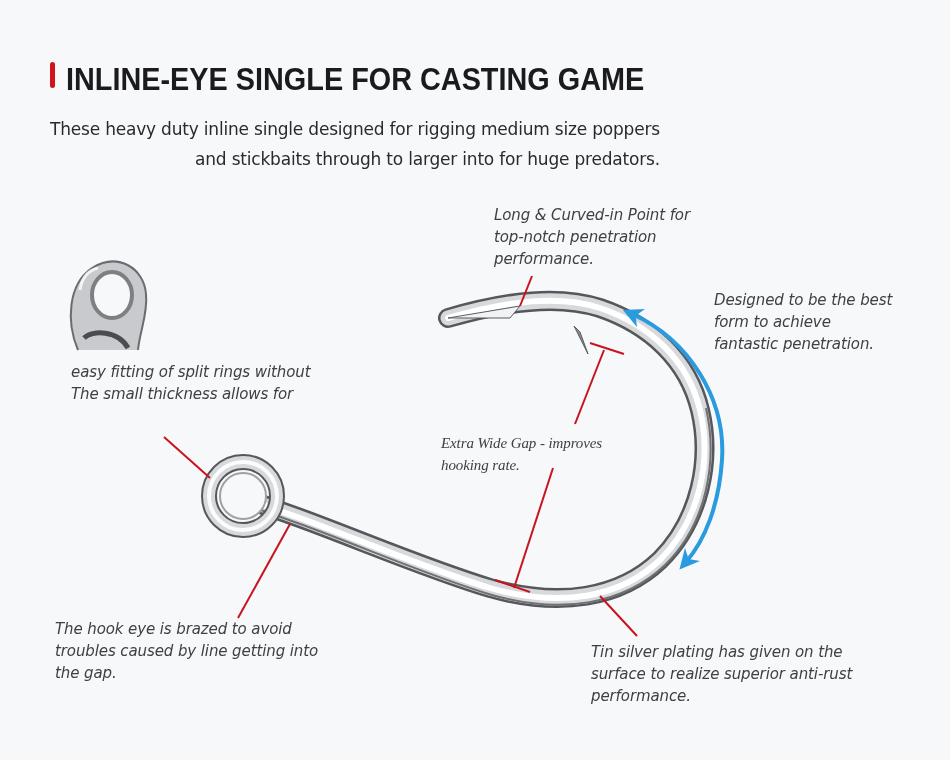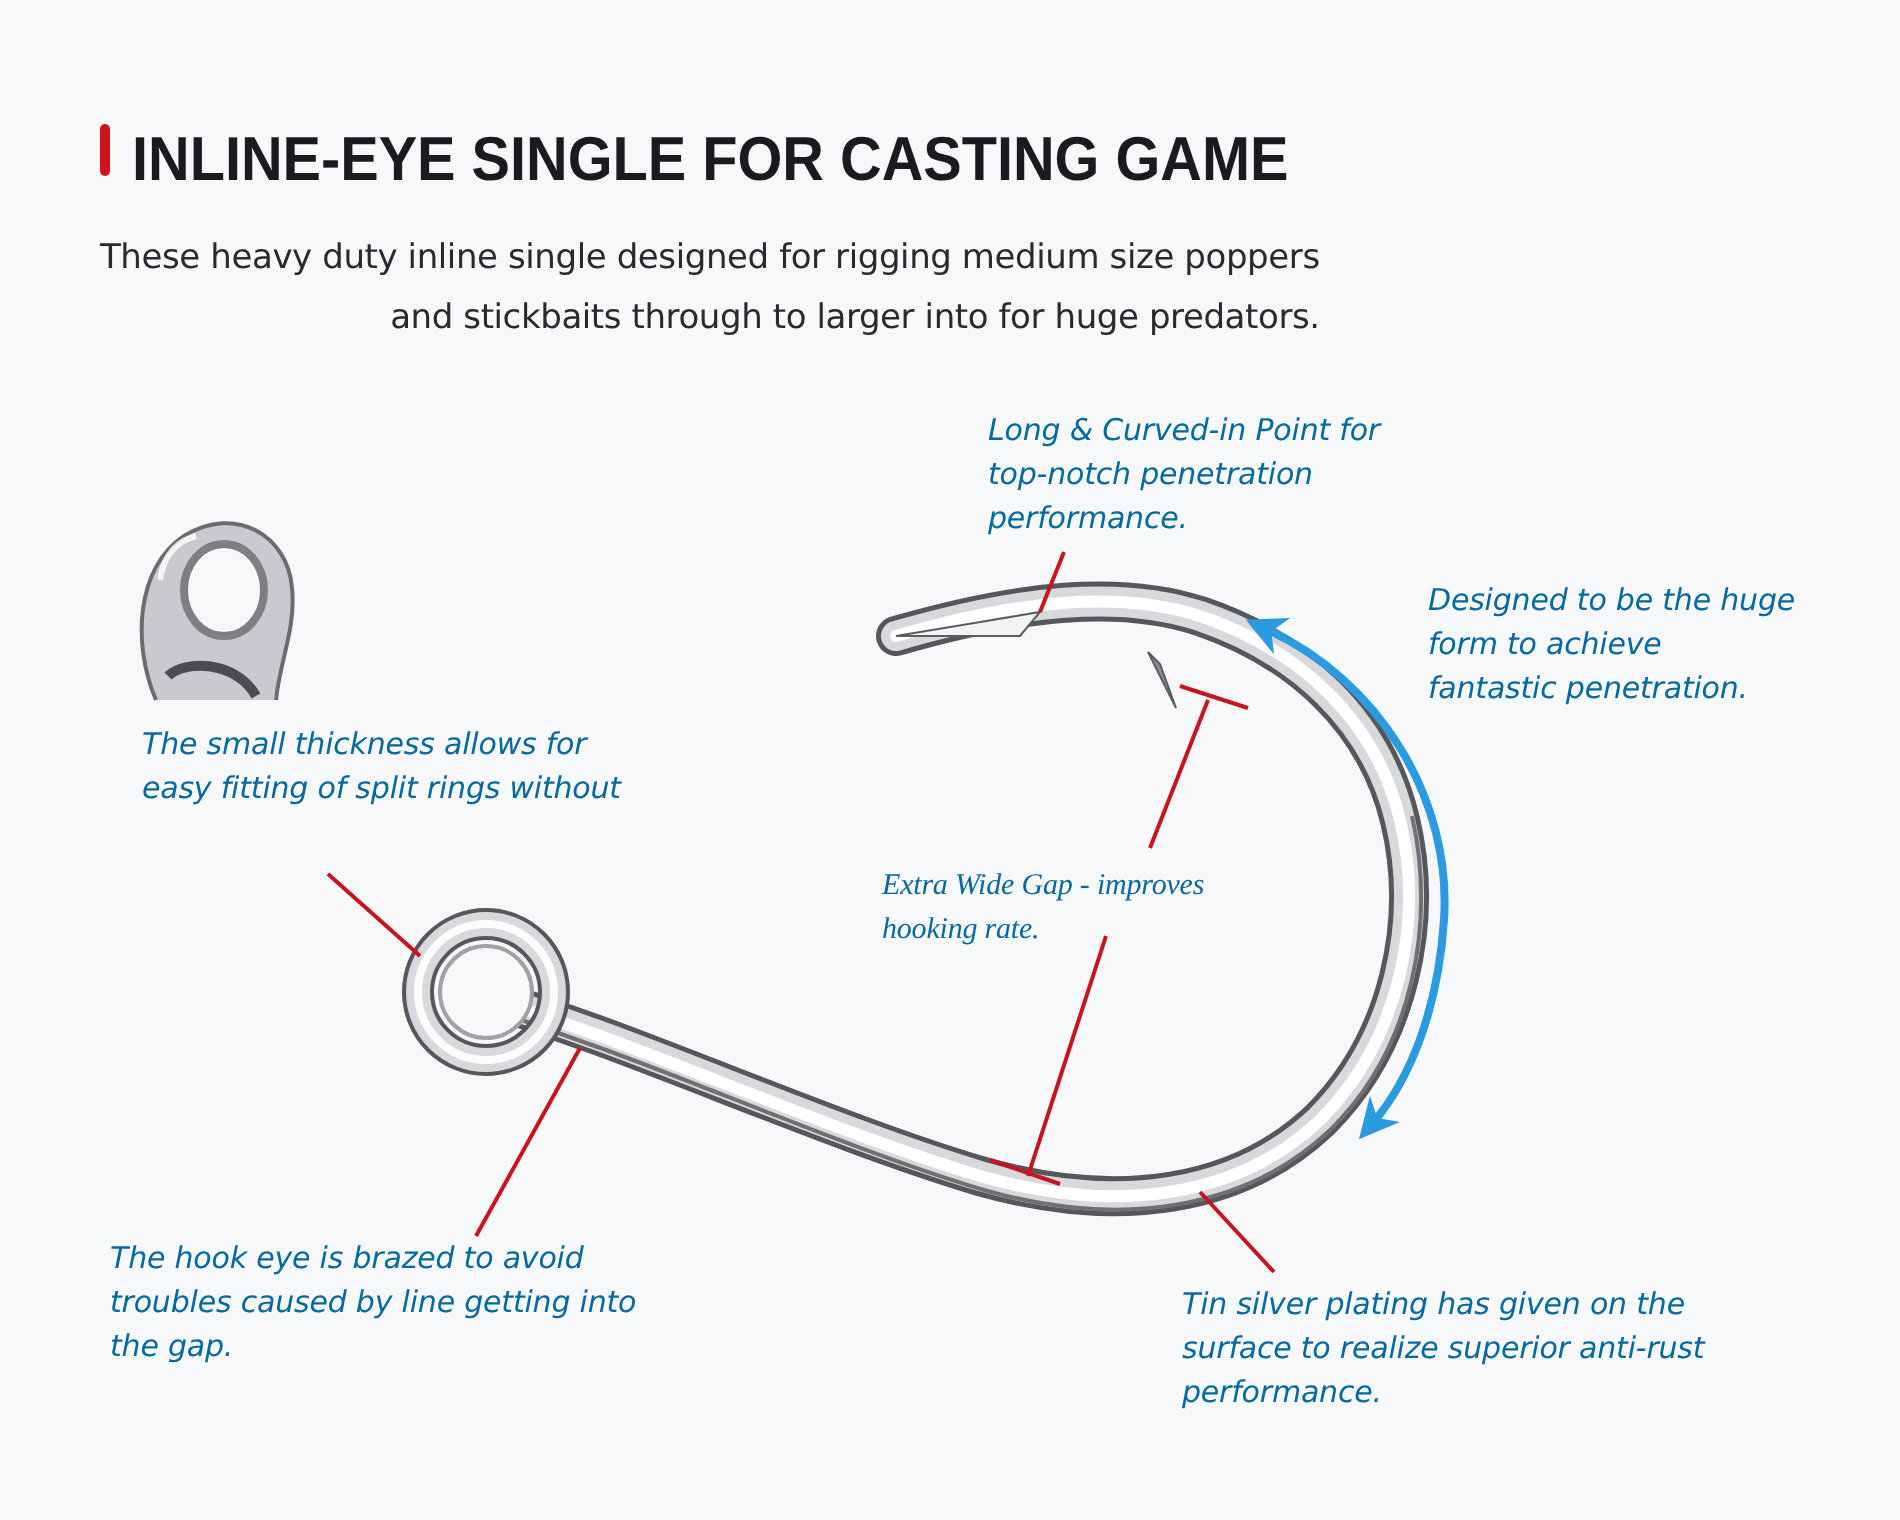--- a/index.html
+++ b/index.html
@@ -34,21 +34,21 @@
       font-family: "DejaVu Sans", sans-serif;
       font-size: 17px; line-height: 30px; color: #2a2a2e;
       letter-spacing: -0.2px;
       text-align: right;
     }
     .intro div { white-space: nowrap; }
     .callout {
       position: absolute;
       font-family: "DejaVu Sans", sans-serif;
       font-style: italic;
-      font-size: 15px; line-height: 22px; color: #0369a1;
+      font-size: 15px; line-height: 22px; color: #404040;
       white-space: nowrap;
       letter-spacing: -0.1px;
     }
     .callout div { white-space: nowrap; }
     svg.art { position: absolute; left: 0; top: 0; }
   </style>
 </head>
 <body>
 
 <div class="title-wrap">
@@ -122,28 +122,28 @@
   </g>
 </svg>
 
 <div class="callout" style="left:494px; top:204px;">
   <div>Long &amp; Curved-in Point for</div>
   <div>top-notch penetration</div>
   <div>performance.</div>
 </div>
 
 <div class="callout" style="left:714px; top:289px;">
-  <div>Designed to be the huge</div>
+  <div>Designed to be the best</div>
   <div>form to achieve</div>
   <div>fantastic penetration.</div>
 </div>
 
 <div class="callout" style="left:71px; top:361px;">
+  <div>easy fitting of split rings without</div>
   <div>The small thickness allows for</div>
-  <div>easy fitting of split rings without</div>
 </div>
 
 <div class="callout" style="left:441px; top:432px;font-family:Liberation Serif, serif;">
   <div>Extra Wide Gap - improves</div>
   <div>hooking rate.</div>
 </div>
 
 <div class="callout" style="left:55px; top:618px;">
   <div>The hook eye is brazed to avoid</div>
   <div>troubles caused by line getting into</div>

